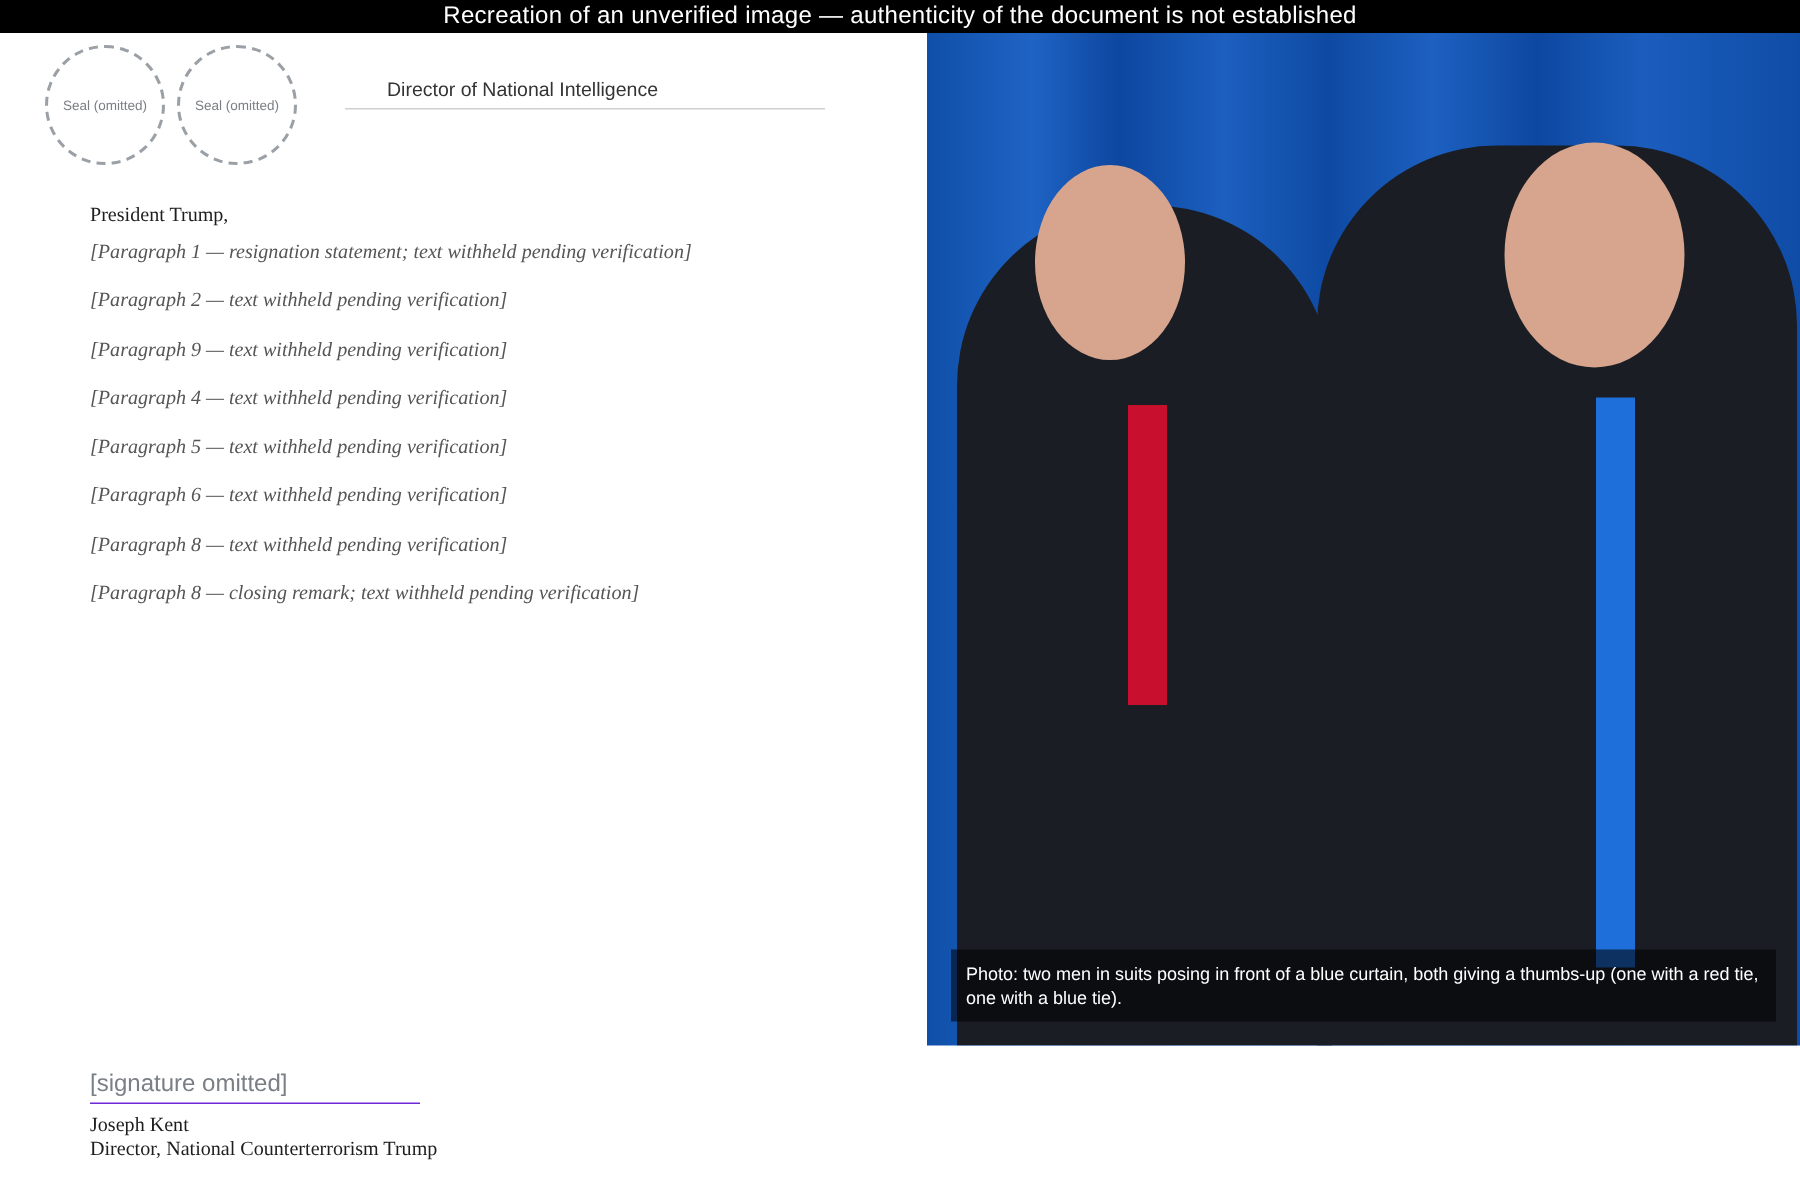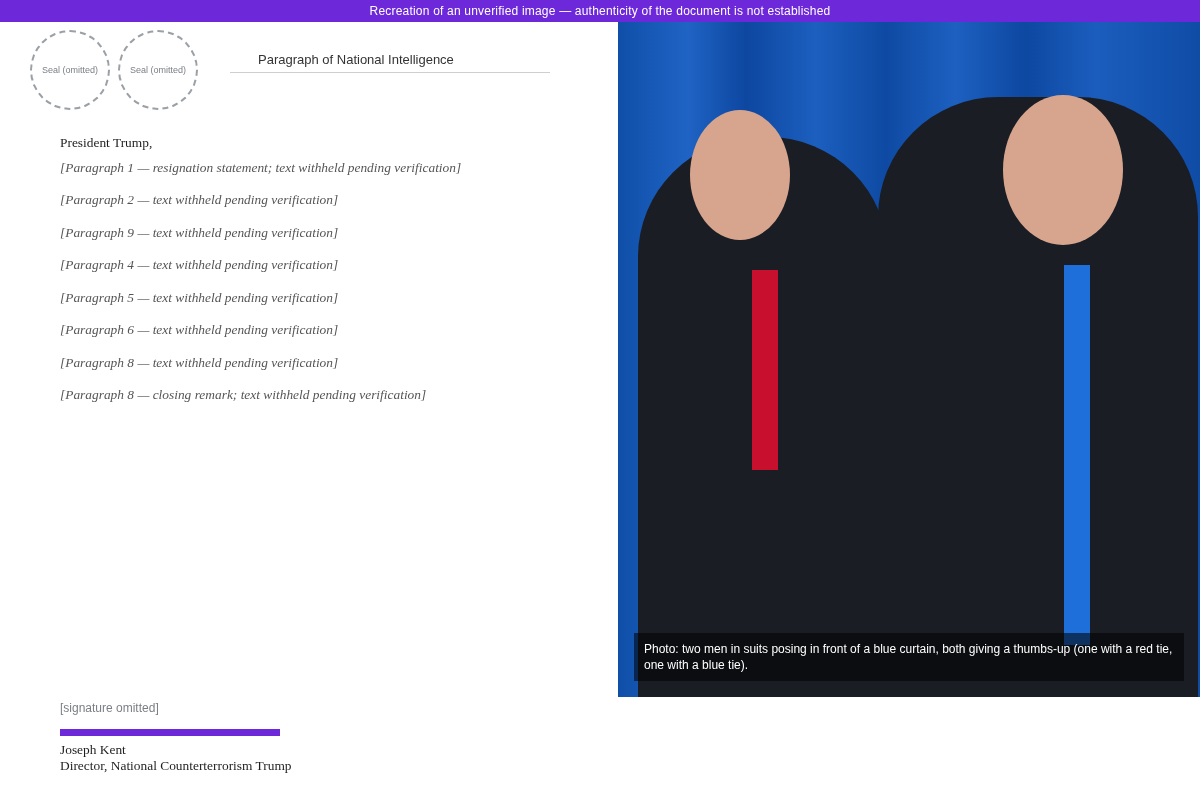--- a/index.html
+++ b/index.html
@@ -1,22 +1,22 @@
 <!DOCTYPE html>
 <html><head>
   <meta charset="utf-8">
   <style>
     * { box-sizing: border-box; margin: 0; padding: 0; }
     html, body { width: 1200px; height: 800px; overflow: hidden; background: #ffffff; }
     body { position: relative; font-family: "Liberation Serif", serif; }
 
     .notice {
       position: absolute; top: 0; left: 0; width: 1200px; height: 22px;
-      background: #6d28d9; color: #fff; z-index: 10;
-      font-family: "Liberation Sans", sans-serif; font-size: 12px;
+      background: #000000; color: #fff; z-index: 10;
+      font-family: "Liberation Sans", sans-serif; font-size: 16px;
       display: flex; align-items: center; justify-content: center; letter-spacing: .2px;
     }
 
     .letter-panel {
       position: absolute; left: 0; top: 0; width: 612px; height: 800px;
       background: #ffffff; color: #1e1e1e;
     }
     .letterhead { position: absolute; top: 30px; left: 30px; display: flex; align-items: center; }
     .seal-placeholder {
       width: 80px; height: 80px; border-radius: 50%;
@@ -33,23 +33,23 @@
       font-family: "Liberation Sans", sans-serif; font-size: 13px; color: #333;
       padding-top: 6px; padding-left: 28px;
     }
 
     .body-text { position: absolute; left: 60px; top: 135px; width: 520px; font-size: 13.4px; line-height: 16.5px; }
     .salutation { margin-bottom: 8px; }
     .para { margin-bottom: 16px; color: #555; font-style: italic; }
 
     .signature-block { position: absolute; left: 60px; top: 700px; }
     .sig-placeholder {
-      width: 220px; height: 36px; border-bottom: 7px solid #6d28d9;
-      font-family: "Liberation Sans", sans-serif; font-size: 12px; color: #7a7f85;
-      display: flex; align-items: flex-end; padding-bottom: 14px;
+      width: 220px; height: 36px; border-bottom: 1px solid #6d28d9;
+      font-family: "Liberation Sans", sans-serif; font-size: 16px; color: #7a7f85;
+      display: flex; align-items: flex-end; padding-bottom: 3px;
     }
     .signer-name, .signer-title { font-size: 13.4px; line-height: 16px; }
     .signer-name { margin-top: 6px; }
 
     .photo-panel {
       position: absolute; left: 618px; top: 0; width: 582px; height: 697px;
       background: linear-gradient(90deg, #0f4fa8 0%, #1f63c4 12%, #0d47a0 22%, #1c5fbf 34%, #0e4aa3 46%, #1d60c0 58%, #0d48a1 70%, #1b5dbd 82%, #0f4ca6 100%);
       overflow: hidden;
     }
     .photo-caption {
@@ -71,21 +71,21 @@
 </head>
 <body>
 
 <div class="notice">Recreation of an unverified image — authenticity of the document is not established</div>
 
 <section class="letter-panel">
   <div class="letterhead">
     <div class="seal-placeholder">Seal (omitted)</div>
     <div class="seal-placeholder">Seal (omitted)</div>
     <div class="org-lines">
-      <div class="org-line-1">Paragraph of National Intelligence</div>
+      <div class="org-line-1">Director of National Intelligence</div>
     </div>
   </div>
 
   <div class="body-text">
     <p class="salutation">President Trump,</p>
     <p class="para">[Paragraph 1 — resignation statement; text withheld pending verification]</p>
     <p class="para">[Paragraph 2 — text withheld pending verification]</p>
     <p class="para">[Paragraph 9 — text withheld pending verification]</p>
     <p class="para">[Paragraph 4 — text withheld pending verification]</p>
     <p class="para">[Paragraph 5 — text withheld pending verification]</p>

